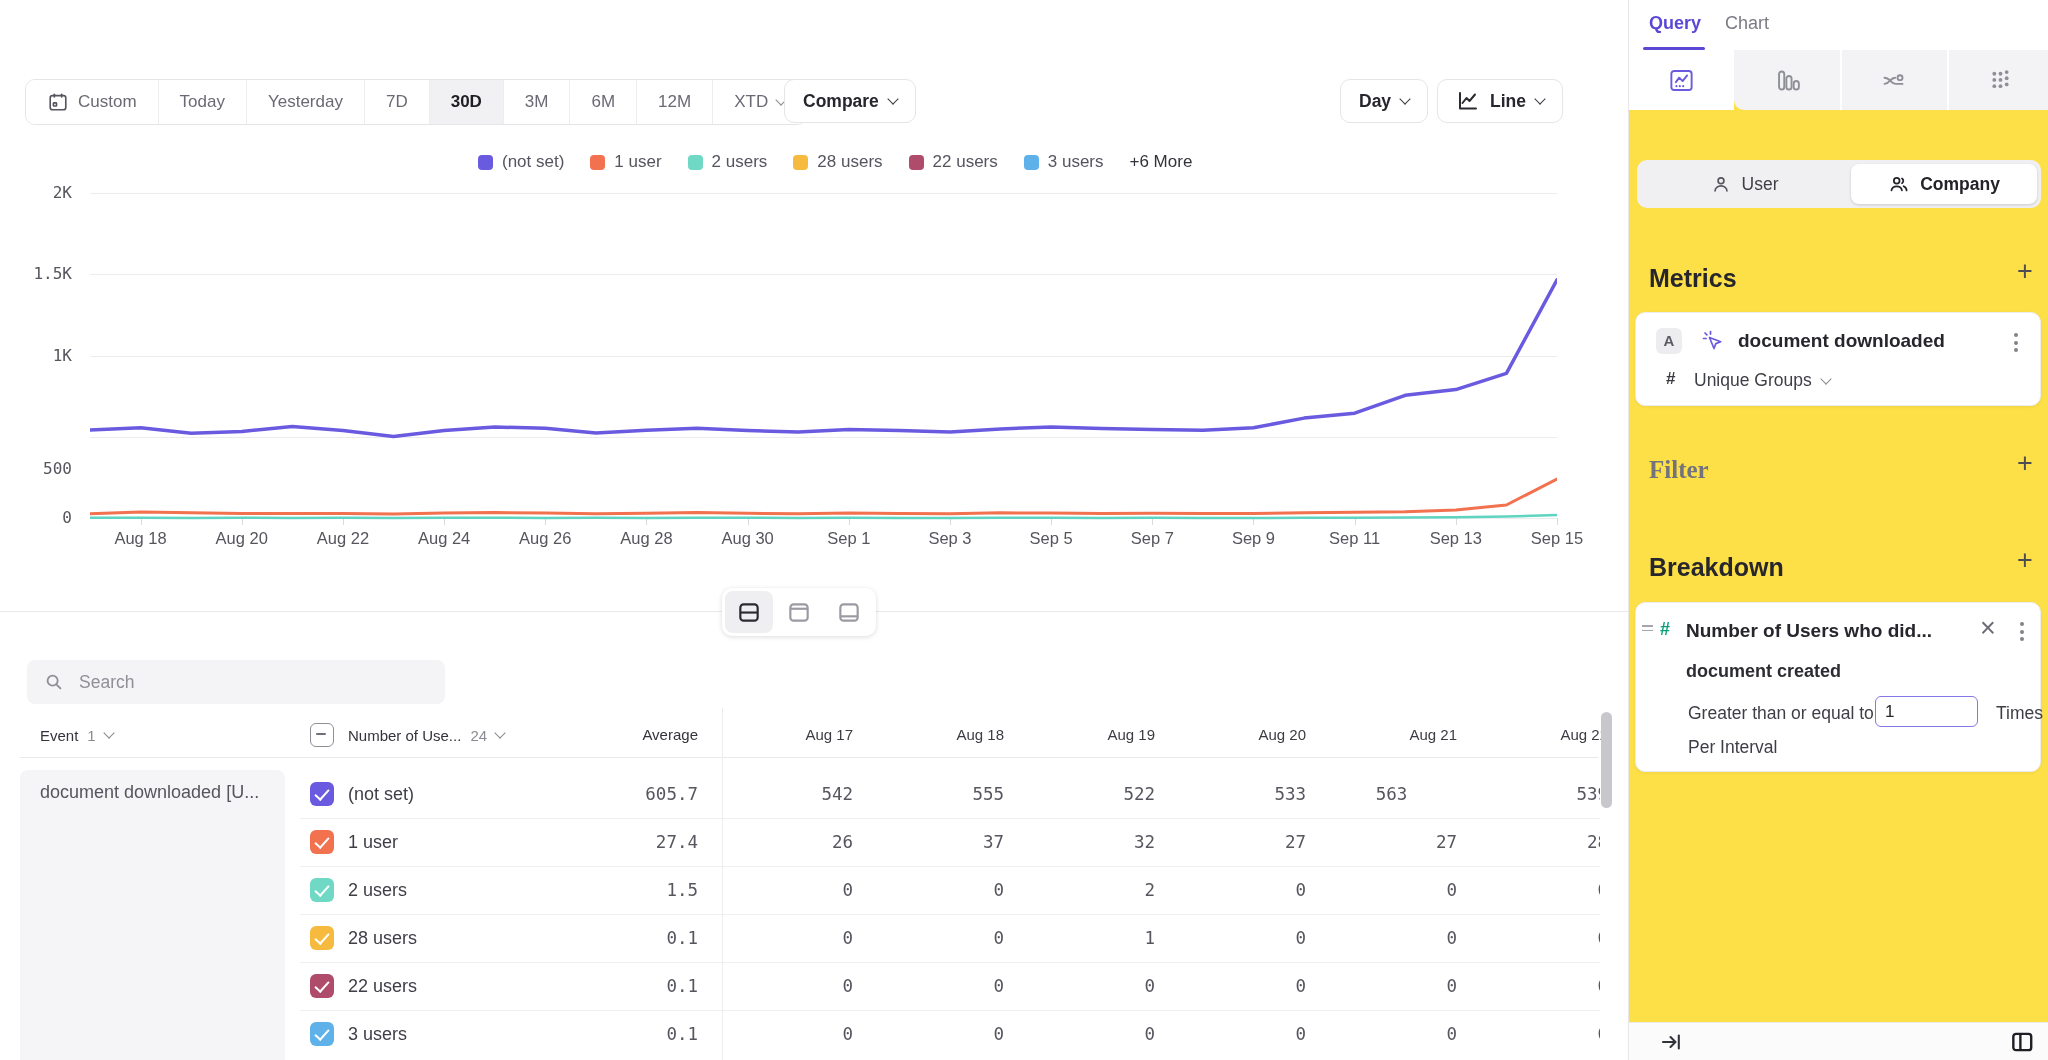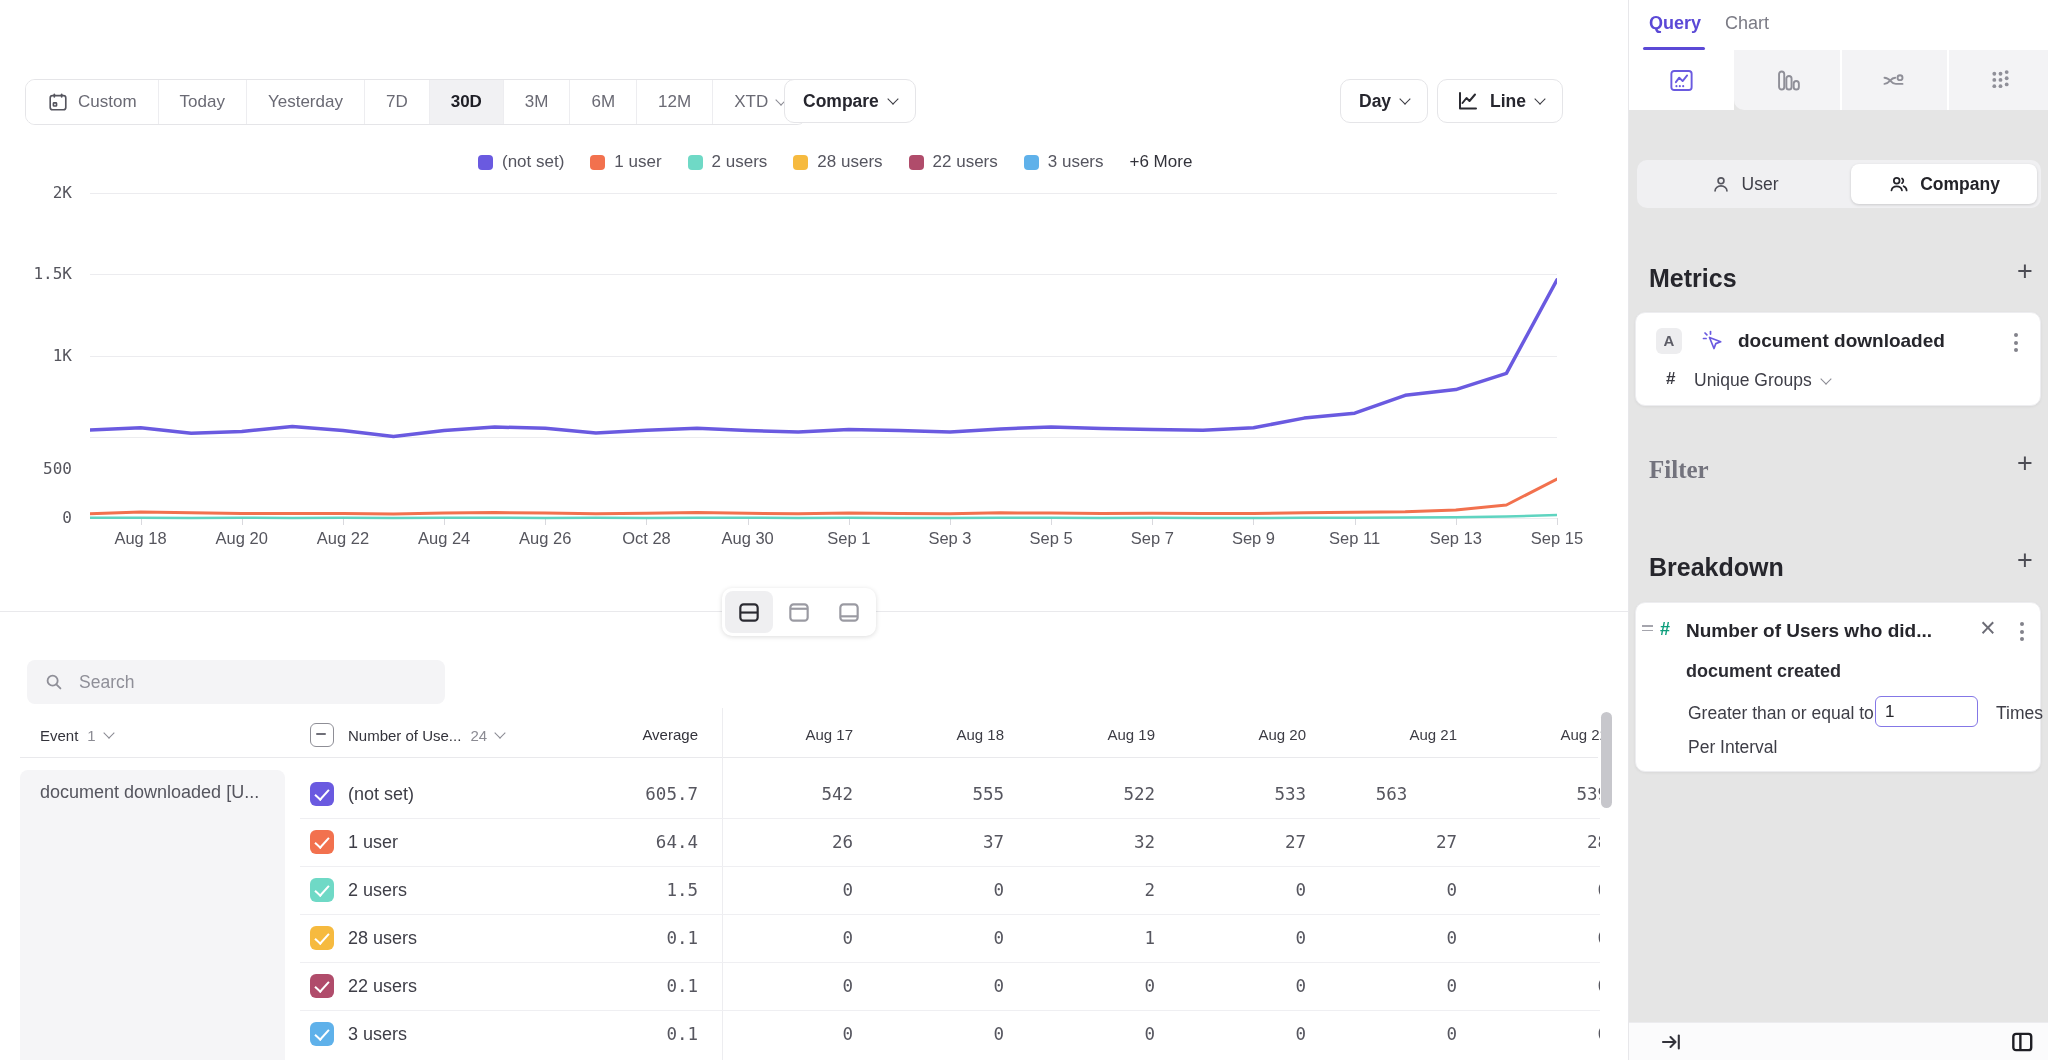--- a/index.html
+++ b/index.html
@@ -1,19 +1,19 @@
 <!DOCTYPE html>
 <html><head>
 <meta charset="utf-8">
 <style>
   html,body{margin:0;padding:0;background:#fff;}
   body{width:2048px;height:1060px;overflow:hidden;position:relative;
        font-family:"Liberation Sans",sans-serif;color:#2d2d35;-webkit-font-smoothing:antialiased;}
   #main{position:absolute;inset:0;background:#fff;}
-  #side{position:absolute;left:1628px;top:0;width:419px;height:1060px;background:#e5e5e5;border-left:1px solid #e7e7ea;z-index:5;}
+  #side{position:absolute;left:1628px;top:0;width:419px;height:1060px;background:#fde047;border-left:1px solid #e7e7ea;z-index:5;}
   .mono{font-family:"DejaVu Sans Mono",monospace;}
 
   
   #ranges{position:absolute;left:25px;top:79px;height:44px;display:flex;align-items:stretch;
           border:1px solid #e5e5e8;border-radius:10px;background:#fff;overflow:hidden;}
   .range{display:flex;align-items:center;gap:9px;padding:0 21px;font-size:17px;color:#6a6a74;
          border-left:1px solid #ededf0;cursor:pointer;white-space:nowrap;background:#fff;}
   .range:first-child{border-left:none;}
   .range.active{background:#f1f1f3;color:#1e1e25;font-weight:700;}
   .chev{width:7px;height:7px;border-right:1.8px solid #8a8a93;border-bottom:1.8px solid #8a8a93;
@@ -233,21 +233,21 @@
       <div class="xlab" style="left: 140.586px;">Aug 18</div>
       <div class="xtick" style="left: 140.586px;"></div>
       <div class="xlab" style="left: 241.759px;">Aug 20</div>
       <div class="xtick" style="left: 241.759px;"></div>
       <div class="xlab" style="left: 342.931px;">Aug 22</div>
       <div class="xtick" style="left: 342.931px;"></div>
       <div class="xlab" style="left: 444.103px;">Aug 24</div>
       <div class="xtick" style="left: 444.103px;"></div>
       <div class="xlab" style="left: 545.276px;">Aug 26</div>
       <div class="xtick" style="left: 545.276px;"></div>
-      <div class="xlab" style="left: 646.448px;">Oct 28</div>
+      <div class="xlab" style="left: 646.448px;">Aug 28</div>
       <div class="xtick" style="left: 646.448px;"></div>
       <div class="xlab" style="left: 747.621px;">Aug 30</div>
       <div class="xtick" style="left: 747.621px;"></div>
       <div class="xlab" style="left: 848.793px;">Sep 1</div>
       <div class="xtick" style="left: 848.793px;"></div>
       <div class="xlab" style="left: 949.966px;">Sep 3</div>
       <div class="xtick" style="left: 949.966px;"></div>
       <div class="xlab" style="left: 1051.14px;">Sep 5</div>
       <div class="xtick" style="left: 1051.14px;"></div>
       <div class="xlab" style="left: 1152.31px;">Sep 7</div>
@@ -341,21 +341,21 @@
         <div class="rcell mono" style="left: 873px;">555</div>
         <div class="rcell mono" style="left: 1024px;">522</div>
         <div class="rcell mono" style="left: 1175px;">533</div>
         <div class="rcell mono" style="left: 1326px; text-align: center;">563</div>
         <div class="rcell mono" style="left: 1477px;">539</div>
       </div>
       <div class="trow" style="top: 48px;">
         <div class="rowdiv"></div>
         <div class="cb" style="background: rgb(242, 113, 78);"></div>
         <div class="rlabel">1 user</div>
-        <div class="ravg mono">64.4</div>
+        <div class="ravg mono">27.4</div>
         <div class="rcell mono" style="left: 722px;">26</div>
         <div class="rcell mono" style="left: 873px;">37</div>
         <div class="rcell mono" style="left: 1024px;">32</div>
         <div class="rcell mono" style="left: 1175px;">27</div>
         <div class="rcell mono" style="left: 1326px;">27</div>
         <div class="rcell mono" style="left: 1477px;">28</div>
       </div>
       <div class="trow" style="top: 96px;">
         <div class="rowdiv"></div>
         <div class="cb" style="background: rgb(111, 217, 198);"></div>

